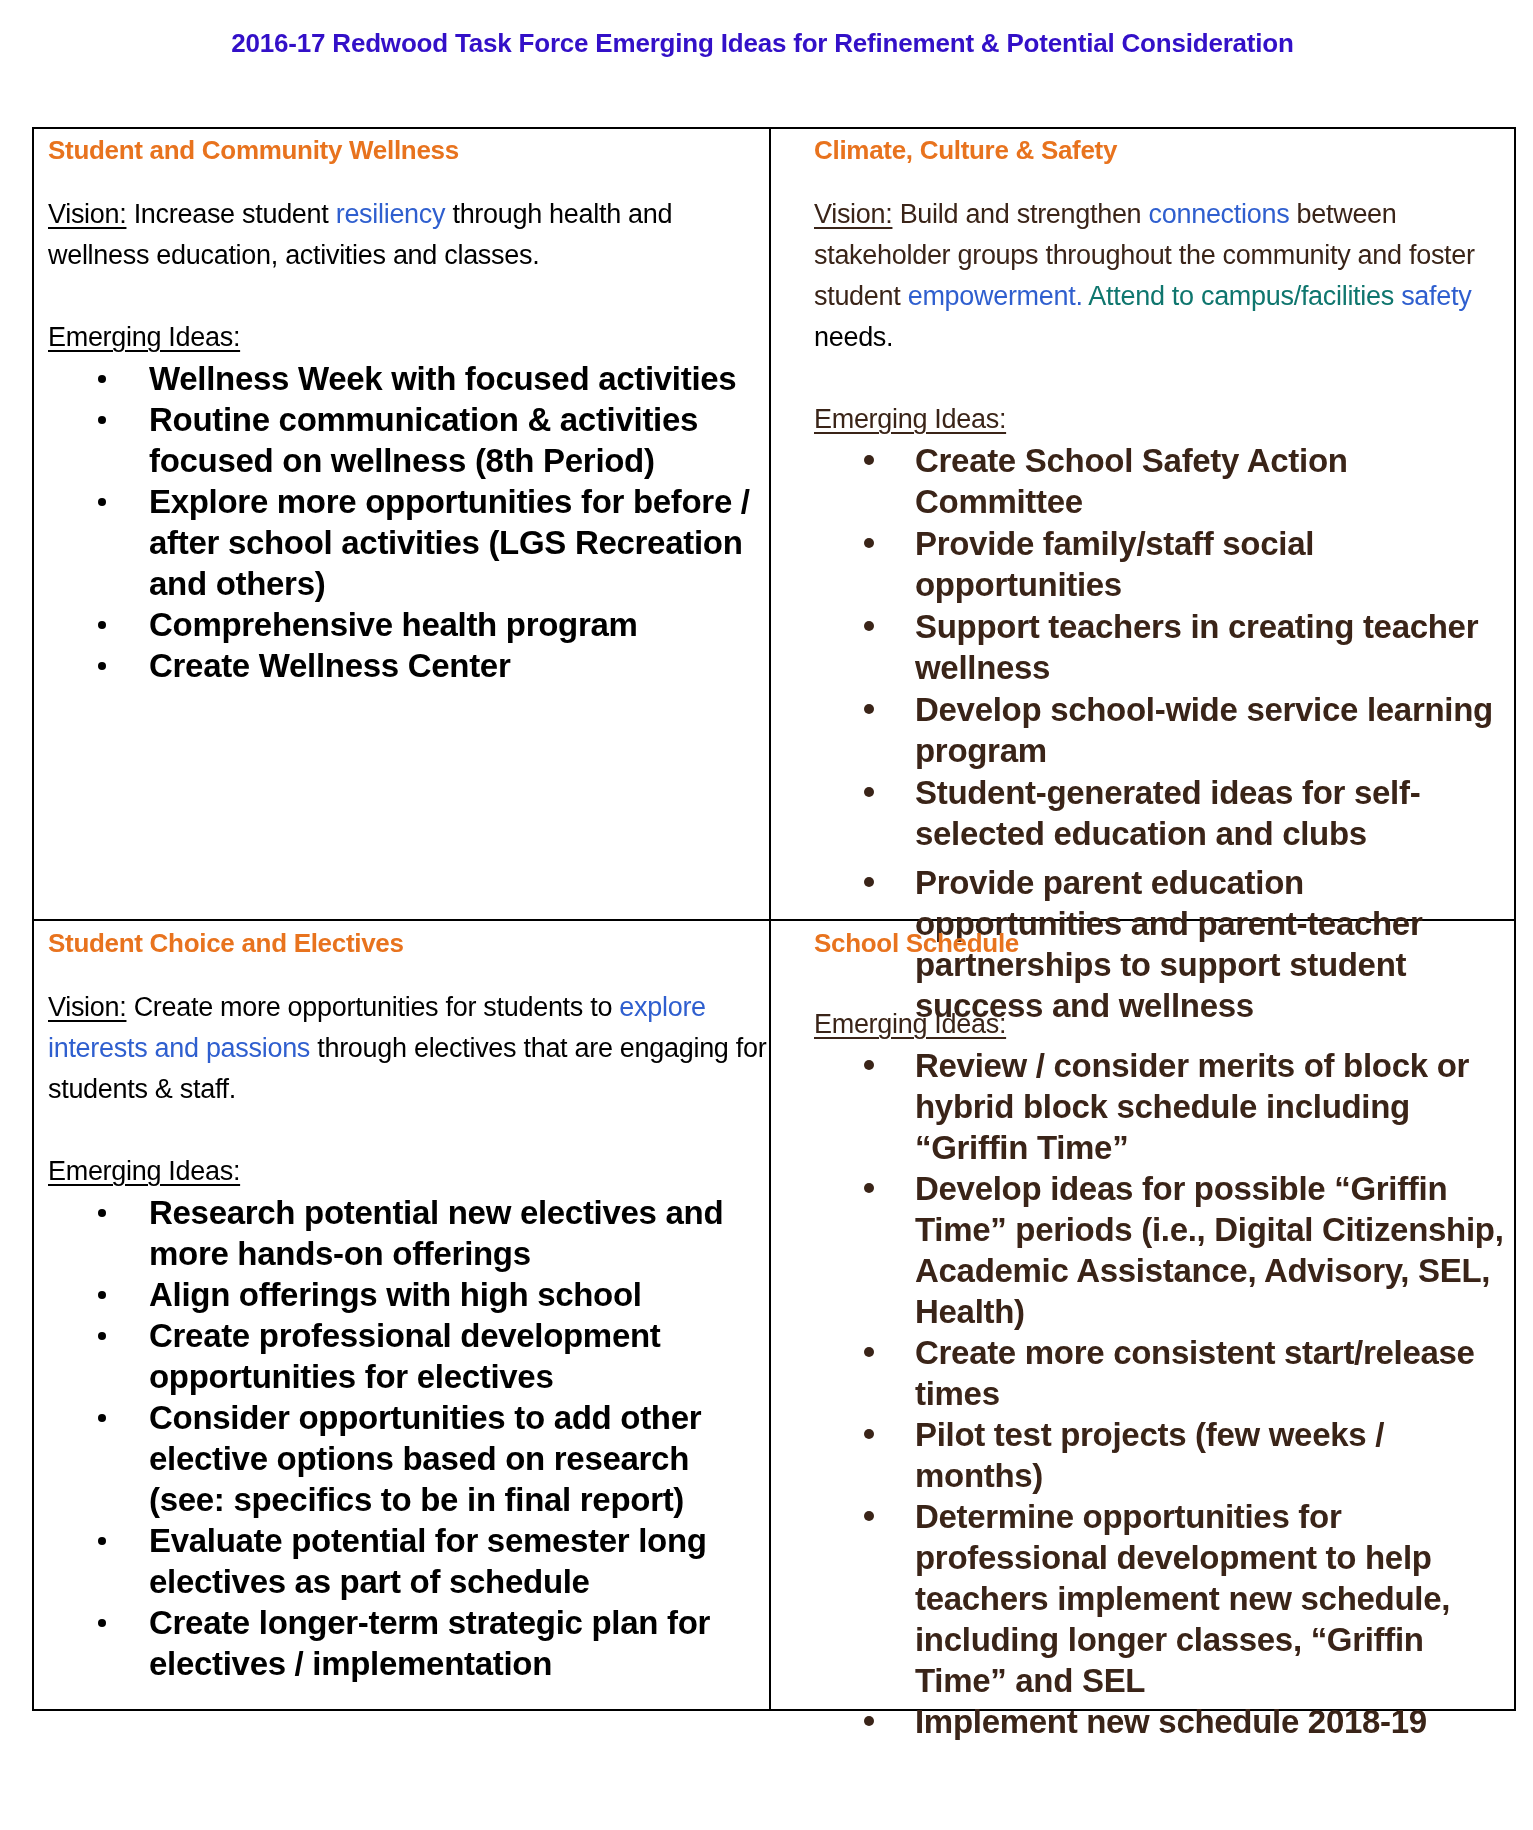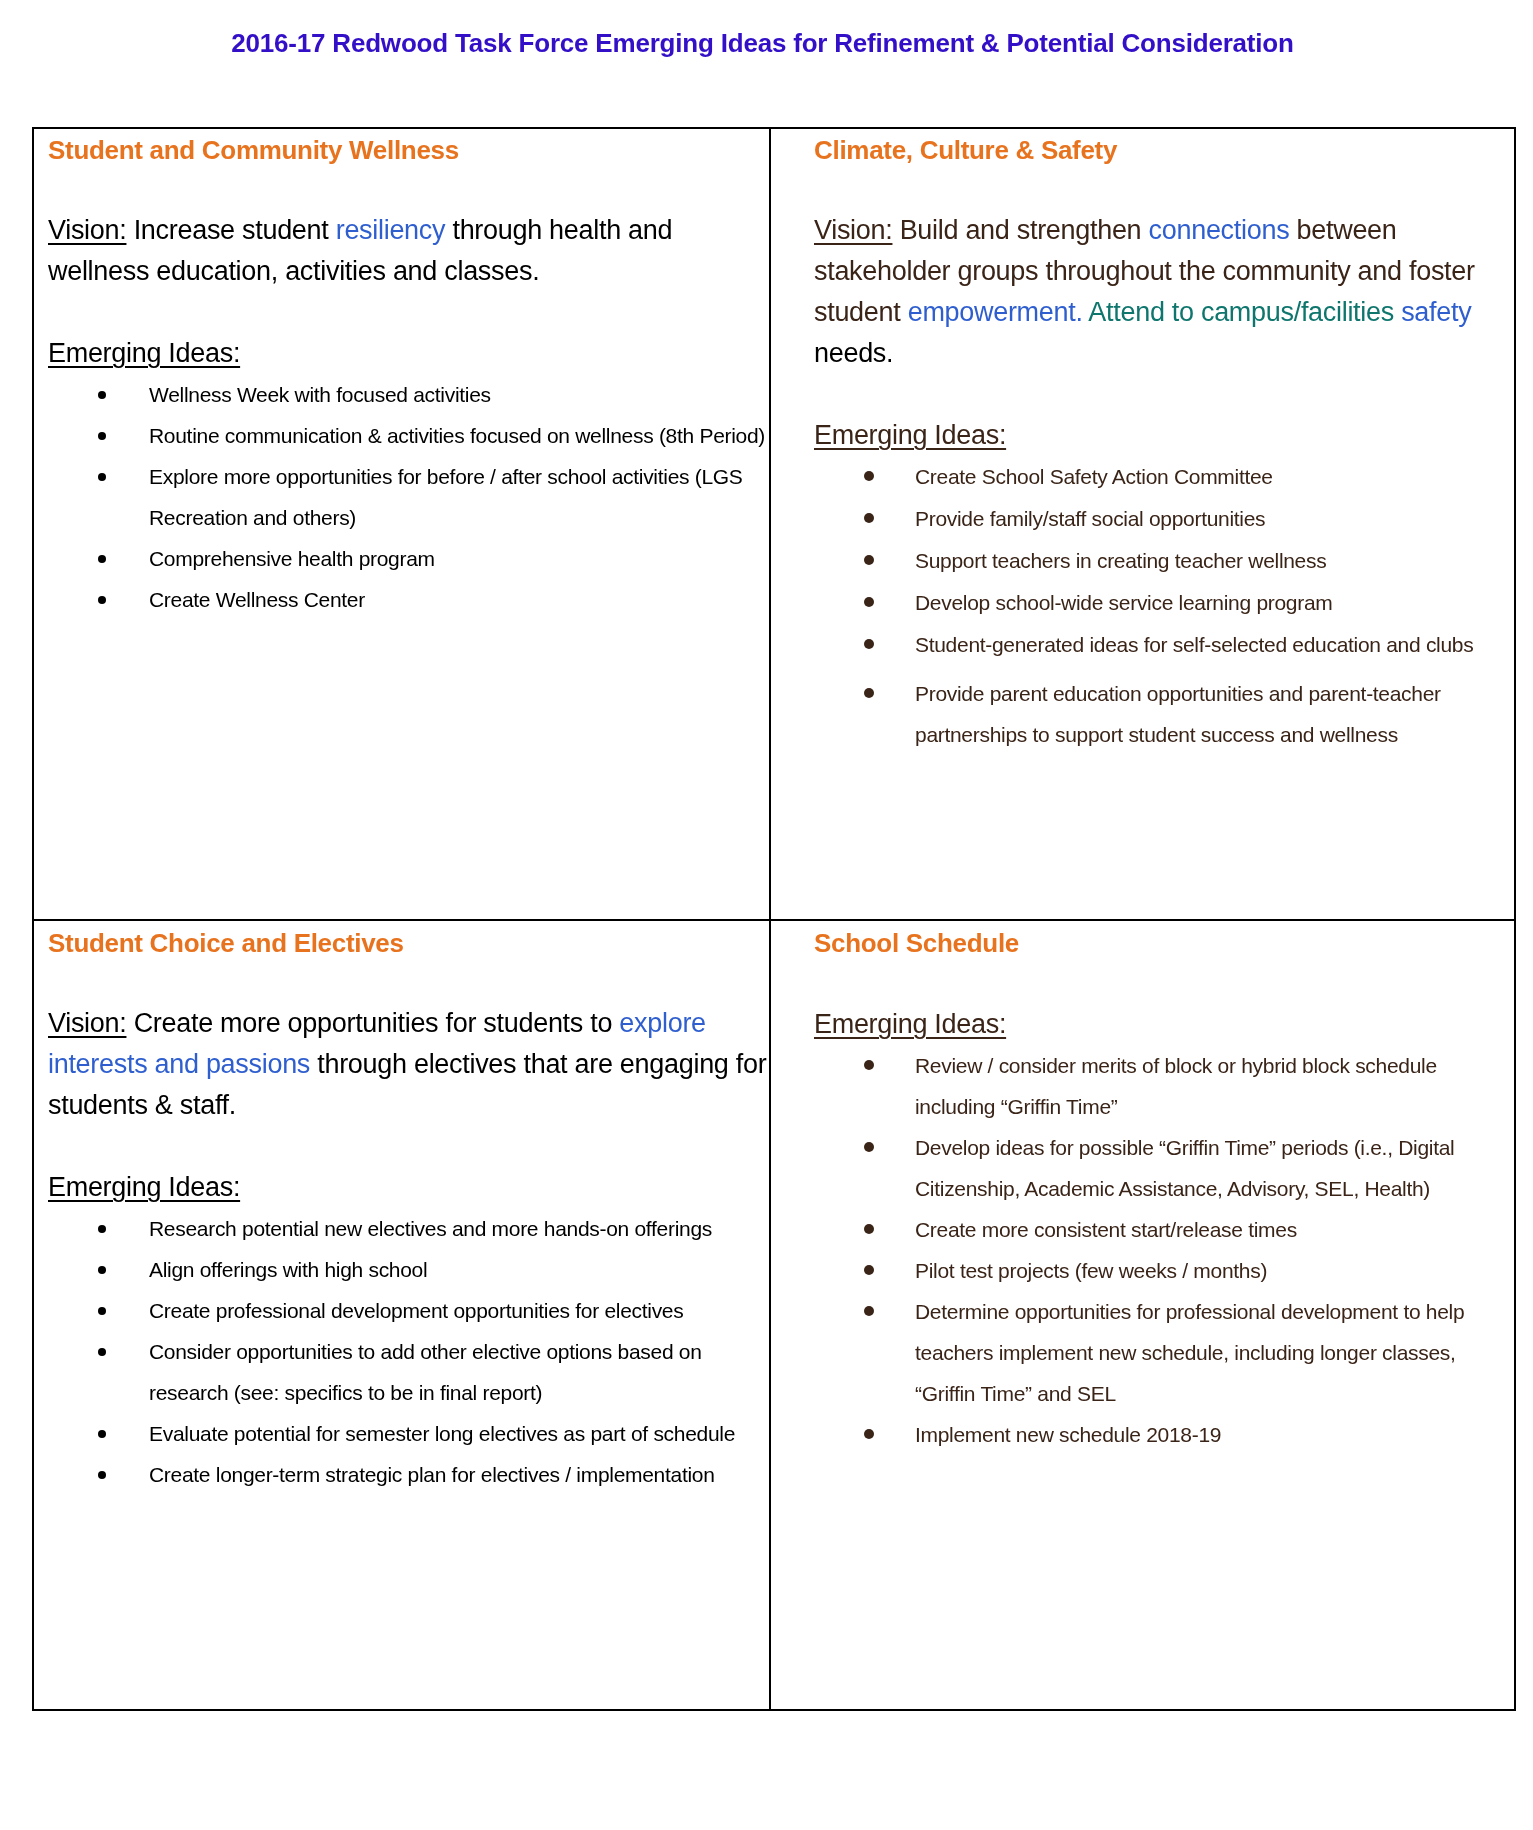--- a/index.html
+++ b/index.html
@@ -62,21 +62,21 @@
 
   .cell-title {
     font-size: 26px;
     font-weight: bold;
     color: #e8731e;
     line-height: 40px;
     margin: 0;
     letter-spacing: -0.3px;
   }
   .vision {
-    margin-top: 40px;
+    margin-top: 24px;
     font-size: 27px;
     line-height: 41px;
     letter-spacing: -0.3px;
   }
   .label-u {
     text-decoration: underline;
     text-underline-offset: 4px;
     text-decoration-thickness: 2px;
   }
   .hl { color: #2f5fcf; }
@@ -87,23 +87,24 @@
     letter-spacing: -0.3px;
   }
   ul.ideas {
     list-style: none;
     margin: 0;
     padding: 0;
   }
   ul.ideas li {
     position: relative;
     padding-left: 101px;
-    font-size: 21px;
+    font-size: 33px;
     line-height: 41px;
     letter-spacing: -0.3px;
+    font-weight: bold;
   }
   ul.ideas li .bullet {
     position: absolute;
     left: 50px;
     top: 17px;
     width: 8px;
     height: 8px;
     border-radius: 50%;
     background: #000;
   }

